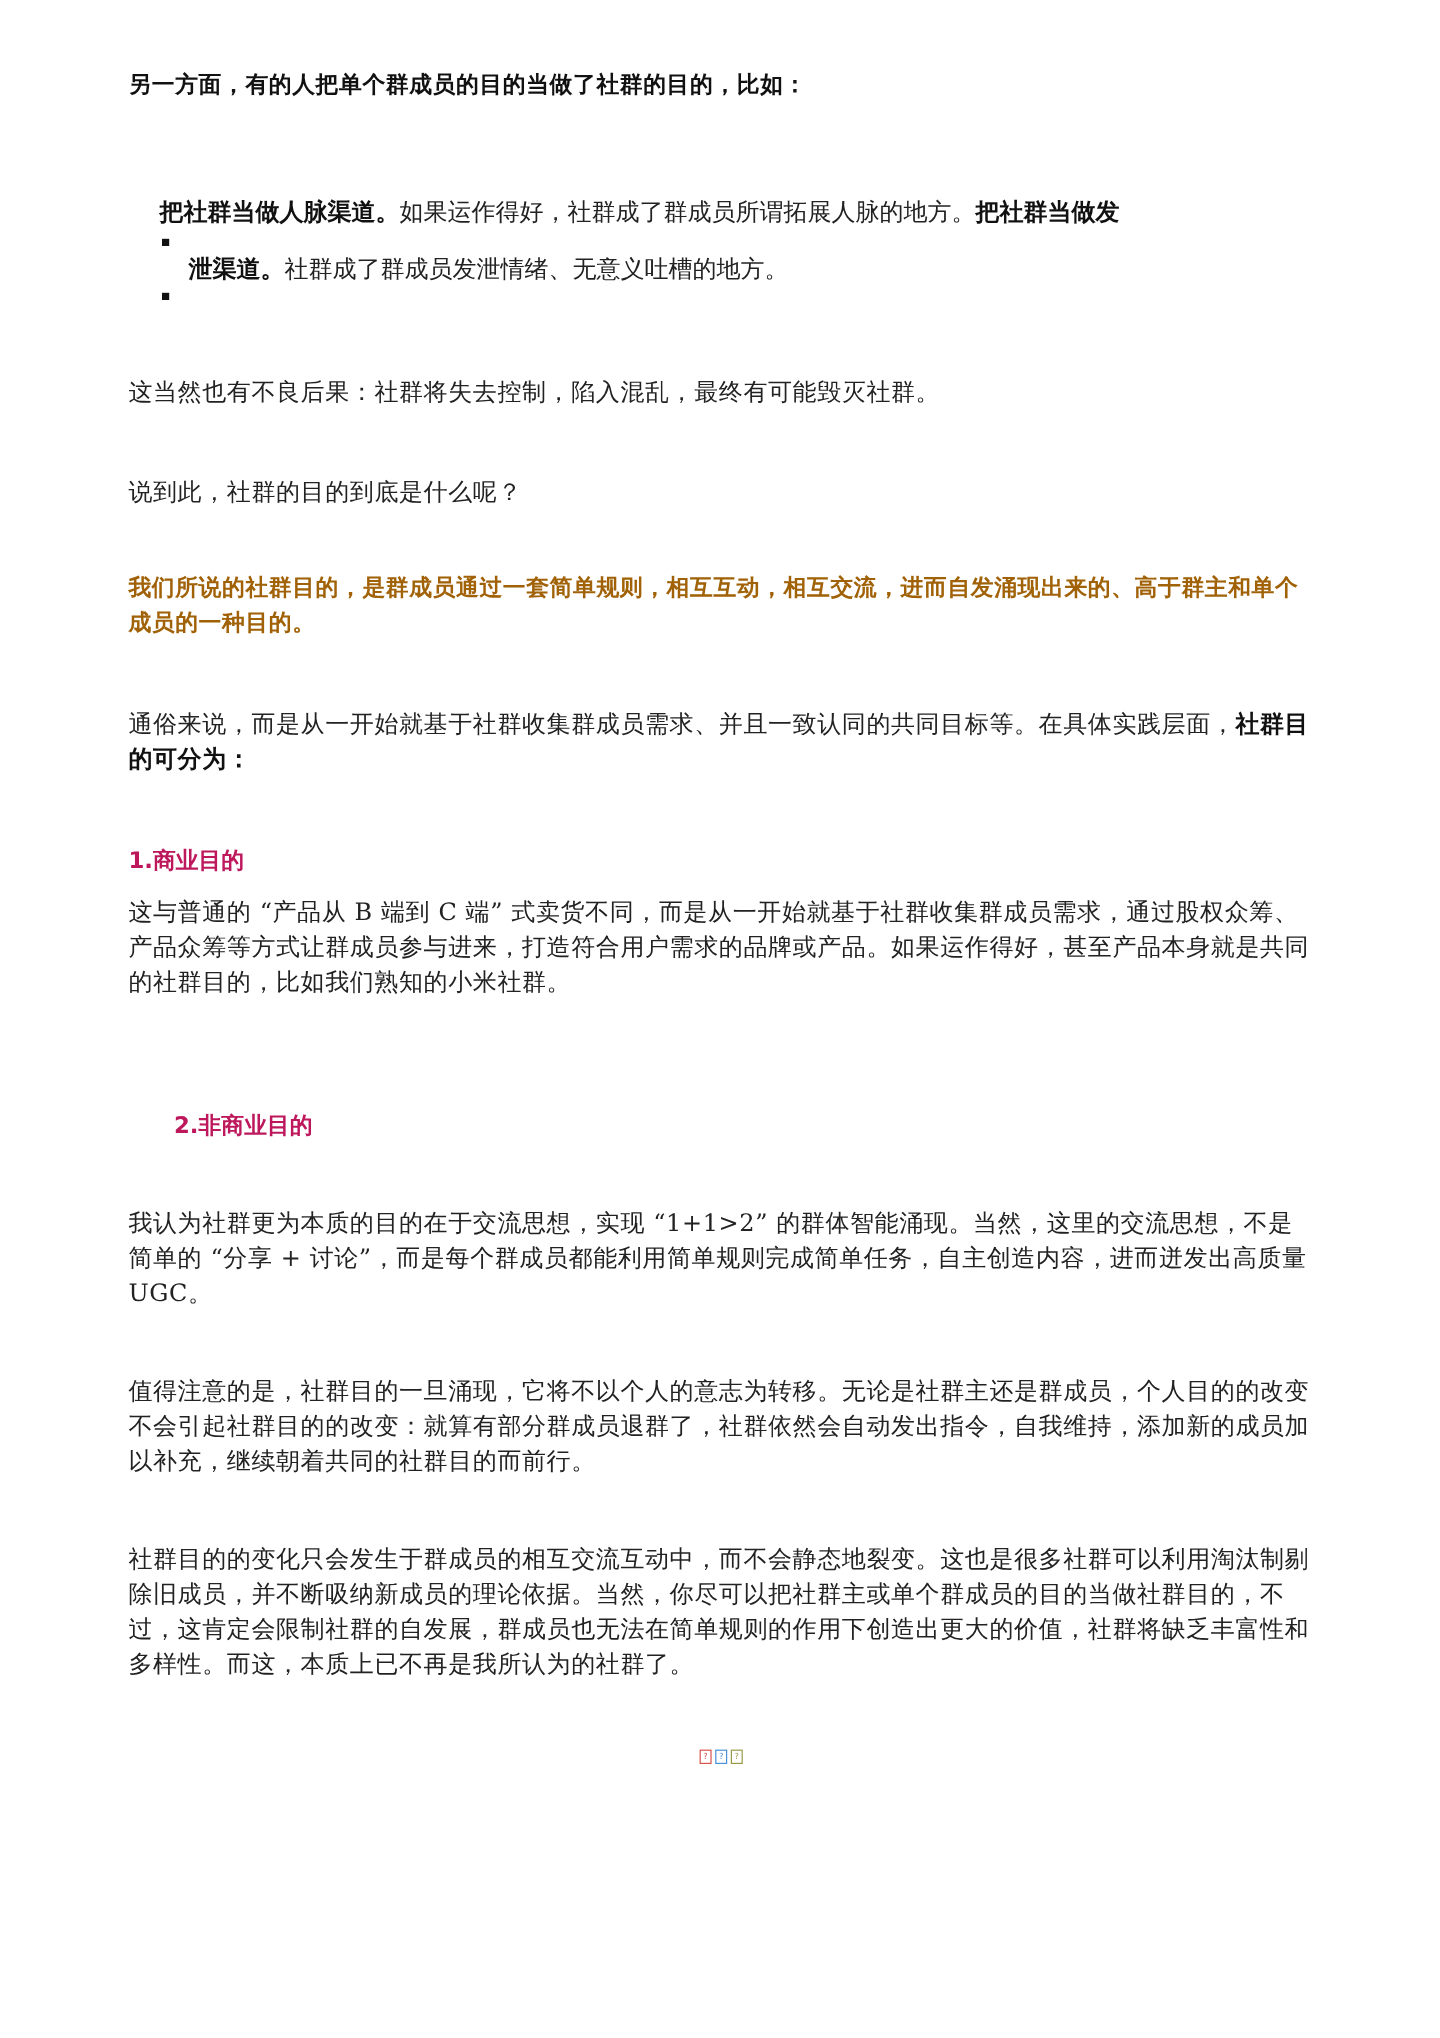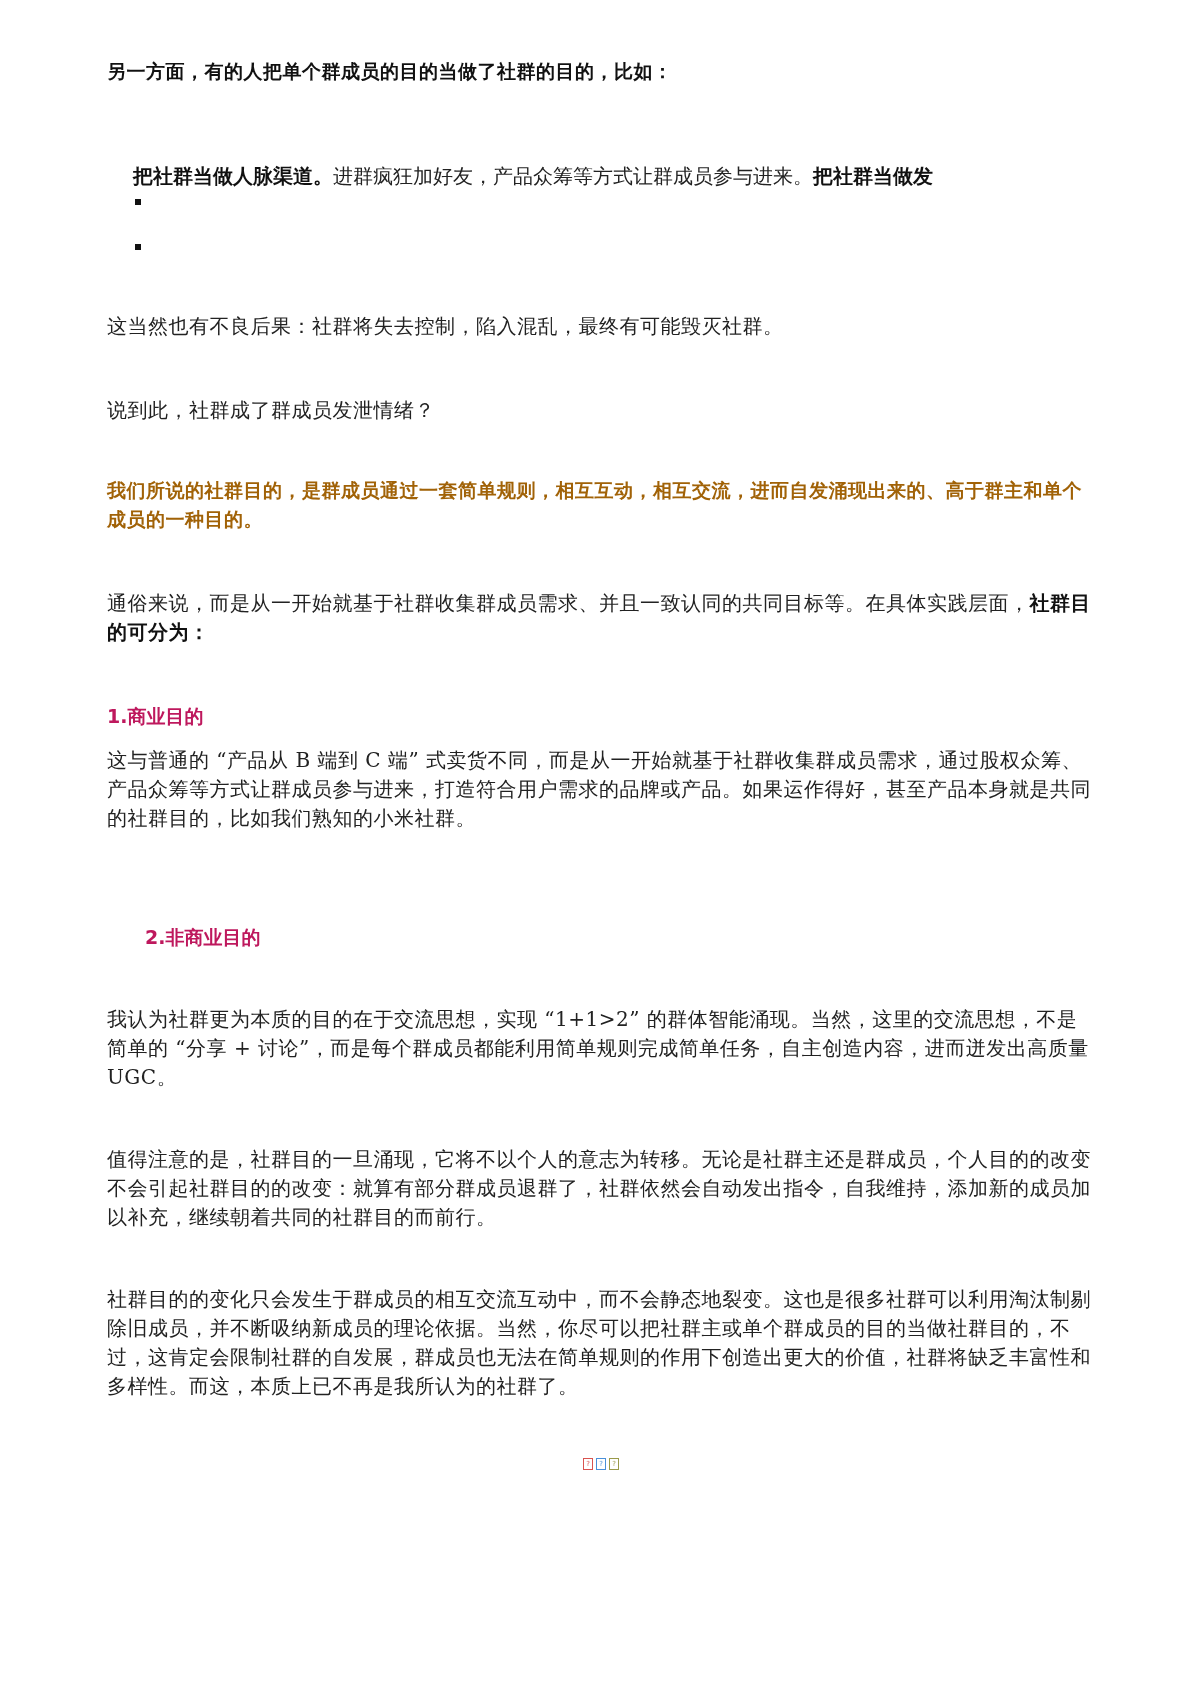--- a/index.html
+++ b/index.html
@@ -19,29 +19,32 @@
 </style>
 </head>
 <body>
 
 <div class="page">
 
   <div class="block bold" style="top:57px; font-size:19px;">另一方面，有的人把单个群成员的目的当做了社群的目的，比如：</div>
 
   <div class="bullet-area" style="top:152px;">
     <div>
-      <span class="bold">把社群当做人脉渠道。</span><span>进群疯狂加好友，产品众筹等方式让群成员参与进来。</span><span class="bold">把社群当做发</span>
+      <span class="bold">把社群当做人脉渠道。</span><span>如果运作得好，社群成了群成员所谓拓展人脉的地方。</span><span class="bold">把社群当做发</span>
+    </div>
+    <div style="padding-left:24px;">
+      <span class="bold">泄渠道。</span><span>社群成了群成员发泄情绪、无意义吐槽的地方。</span>
     </div>
   </div>
   <div class="bullet-mark" style="top:199px;"></div>
   <div class="bullet-mark" style="top:244px;"></div>
 
   <div class="block" style="top:312px;">这当然也有不良后果：社群将失去控制，陷入混乱，最终有可能毁灭社群。</div>
 
-  <div class="block" style="top:396px;">说到此，社群成了群成员发泄情绪？</div>
+  <div class="block" style="top:396px;">说到此，社群的目的到底是什么呢？</div>
 
   <div class="block blue" style="top:476px; font-size:19px; line-height:29px;">我们所说的社群目的，是群成员通过一套简单规则，相互互动，相互交流，进而自发涌现出来的、高于群主和单个成员的一种目的。</div>
 
   <div class="block" style="top:589px;">
     <span>通俗来说，而是从一开始就基于社群收集群成员需求、并且一致认同的共同目标等。在具体实践层面，</span><span class="bold">社群目的可分为：</span>
   </div>
 
   <div class="heading" style="top:704px;">1.商业目的</div>
 
   <div class="block" style="top:746px;">这与普通的 “产品从 B 端到 C 端” 式卖货不同，而是从一开始就基于社群收集群成员需求，通过股权众筹、产品众筹等方式让群成员参与进来，打造符合用户需求的品牌或产品。如果运作得好，甚至产品本身就是共同的社群目的，比如我们熟知的小米社群。</div>

